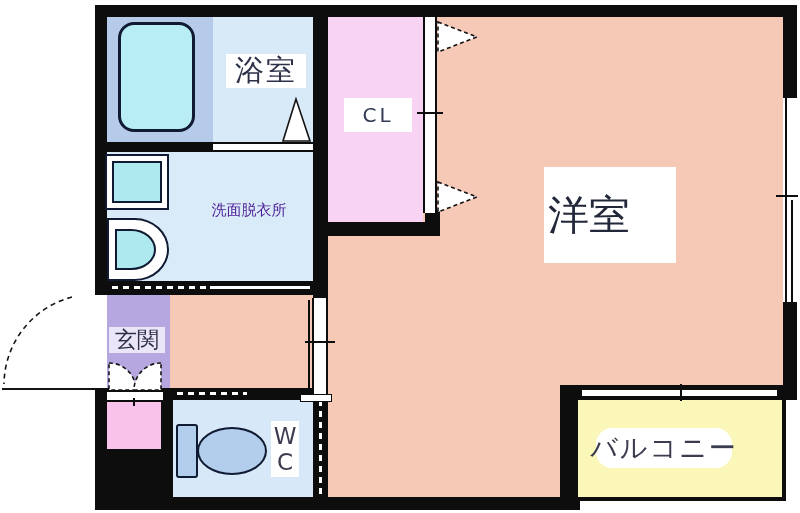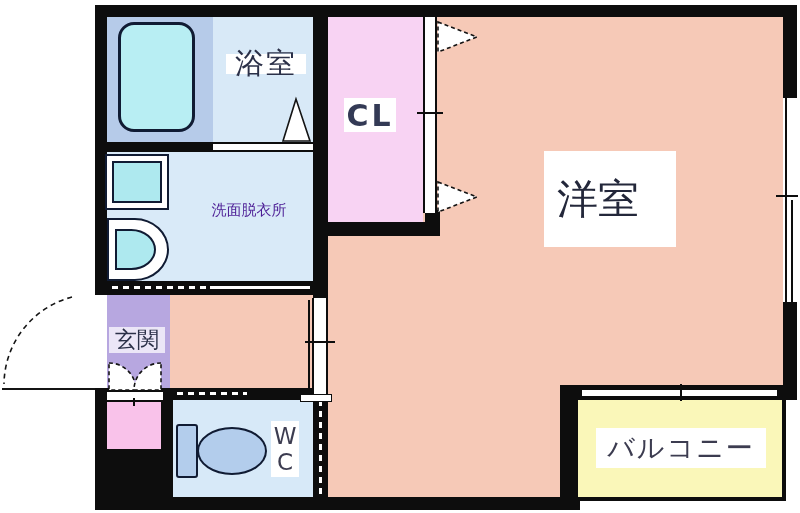--- a/index.html
+++ b/index.html
@@ -89,27 +89,27 @@
   <svg width="800" height="513">
     <path d="M72,297 A91,91 0 0 0 4,384" fill="none" stroke="#141414" stroke-width="1.6" stroke-dasharray="5,4"></path>
     <line x1="2" y1="389" x2="95" y2="389" stroke="#141414" stroke-width="2.2"></line>
     <path d="M109,363 A27,27 0 0 1 136,390 L109,390 Z" fill="#ffffff" stroke="#141414" stroke-width="1.6" stroke-dasharray="4,3"></path>
     <path d="M161,363 A27,27 0 0 0 134,390 L161,390 Z" fill="#ffffff" stroke="#141414" stroke-width="1.6" stroke-dasharray="4,3"></path>
     <path d="M296,99 L283,141 L310,141 Z" fill="#ffffff" stroke="#141414" stroke-width="1.6"></path>
     <path d="M438,22 L477,37 L438,52 Z" fill="#ffffff" stroke="#141414" stroke-width="1.6" stroke-dasharray="4,3"></path>
     <path d="M438,182 L477,197 L438,212 Z" fill="#ffffff" stroke="#141414" stroke-width="1.6" stroke-dasharray="4,3"></path>
   </svg>
 
-  <div class="lbl whitebox" style="left:226px;top:54px;width:80px;height:20px;font-size:29px;letter-spacing:2px;">浴室</div>
+  <div class="lbl whitebox" style="left:226px;top:54px;width:80px;height:34px;font-size:29px;letter-spacing:2px;">浴室</div>
   <div class="lbl" style="left:196px;top:200px;width:106px;height:20px;font-size:15px;color:#4c1d95;">洗面脱衣所</div>
-  <div class="lbl whitebox" style="left:344px;top:98px;width:52px;height:34px;font-size:30px;letter-spacing:3px;color:#333a55;font-weight:bold;">CL</div>
-  <div class="lbl whitebox" style="left:544px;top:151px;width:132px;height:96px;flex-direction:column;align-items:flex-start;
-              padding-left:13px;box-sizing:border-box;font-size:41px;line-height:1.14;color:#23273a;">
+  <div class="lbl whitebox" style="left:344px;top:98px;width:68px;height:34px;font-size:20px;letter-spacing:3px;color:#333a55;">CL</div>
+  <div class="lbl whitebox" style="left:544px;top:167px;width:132px;height:96px;flex-direction:column;align-items:flex-start;
+              padding-left:4px;box-sizing:border-box;font-size:41px;line-height:1.14;color:#23273a;">
     <span>洋室</span>
   </div>
   <div class="lbl" style="left:109px;top:327px;width:56px;height:26px;font-size:22px;background:rgba(255,255,255,0.72);">玄関</div>
   <div class="lbl whitebox" style="left:271px;top:421px;width:28px;height:56px;flex-direction:column;font-size:23px;line-height:1.15;color:#3c3c50;">
     <span>W</span>
     <span>C</span>
   </div>
-  <div class="lbl whitebox" style="left:596px;top:428px;width:170px;height:40px;font-size:27px;letter-spacing:2px;color:#3c3c50;">バルコニー</div>
+  <div class="lbl whitebox" style="left:596px;top:428px;width:136px;height:40px;font-size:27px;letter-spacing:2px;color:#3c3c50;border-radius:16px;">バルコニー</div>
 
 </div>
 
 </body></html>

